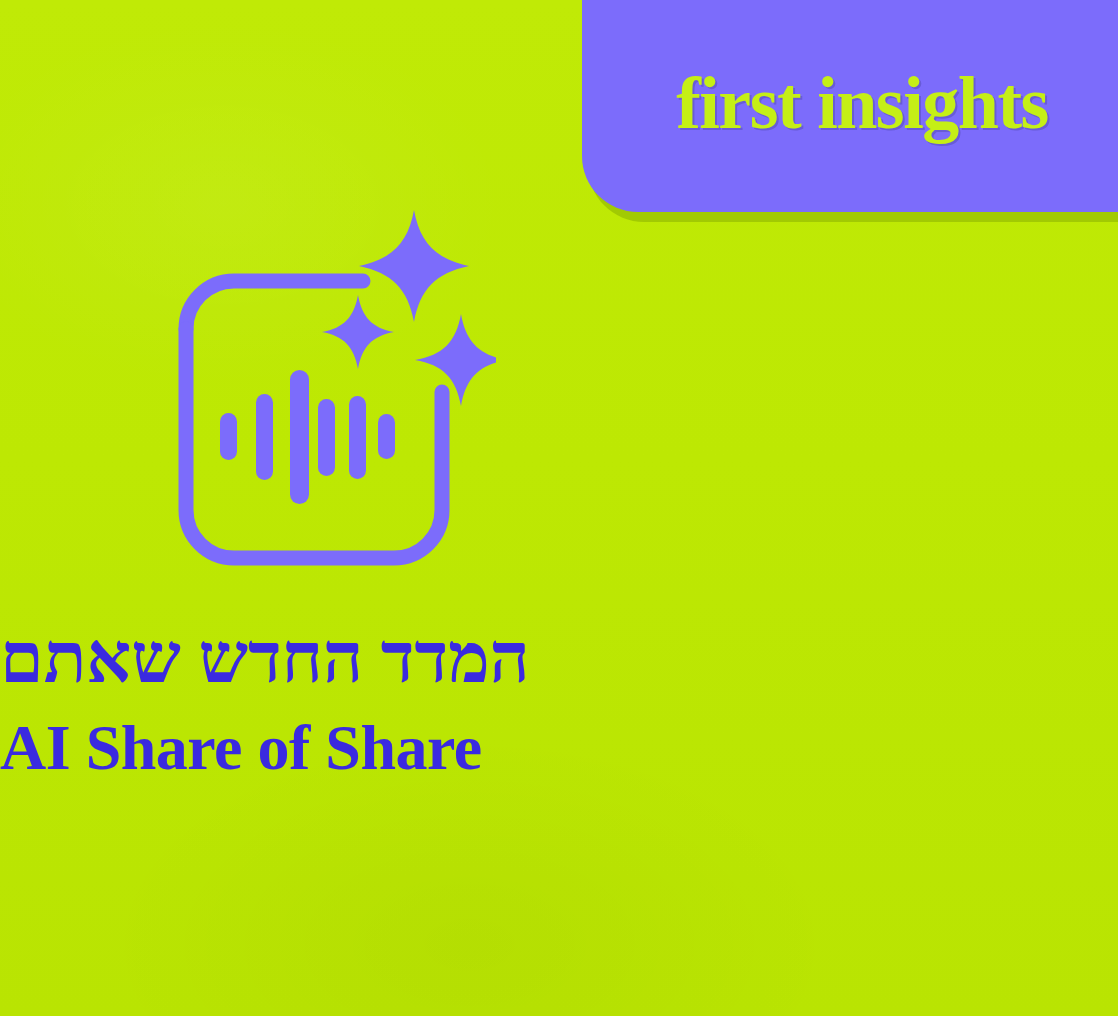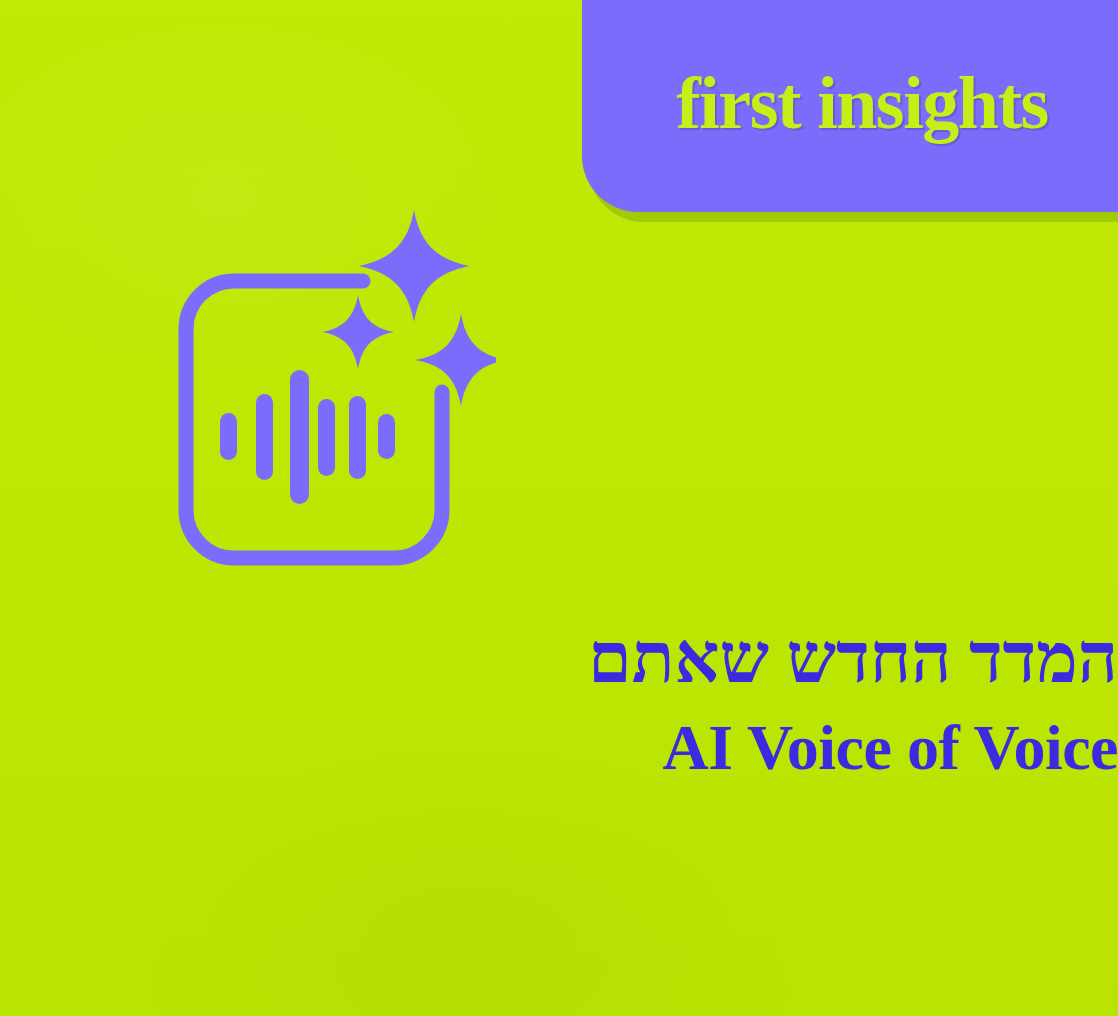--- a/index.html
+++ b/index.html
@@ -69,21 +69,21 @@
     height: 378px;
   }
   .icon-wrap svg { display: block; width: 100%; height: 100%; }
 
   
   .headline {
     position: absolute;
     left: 0;
     top: 624px;
     width: 1118px;
-    text-align: right;
+    text-align: left;
     color: #3a2ae0;
     line-height: 1.0;
   }
 
   .he-line {
     direction: rtl;
     unicode-bidi: bidi-override;
     font-size: 70px;
     font-weight: 700;
     letter-spacing: 0px;
@@ -151,16 +151,16 @@
                  C 320 140 333 153 361 158
                  C 333 163 320 176 315 204
                  C 310 176 297 163 269 158
                  C 297 153 310 140 315 112 Z"></path>
       </g>
     </svg>
   </div>
 
   <div class="headline">
     <div class="he-line">המדד החדש שאתם</div>
-    <div class="en-line">AI Voice of Voice</div>
+    <div class="en-line">AI Share of Share</div>
   </div>
 
 </div>
 
 </body></html>

